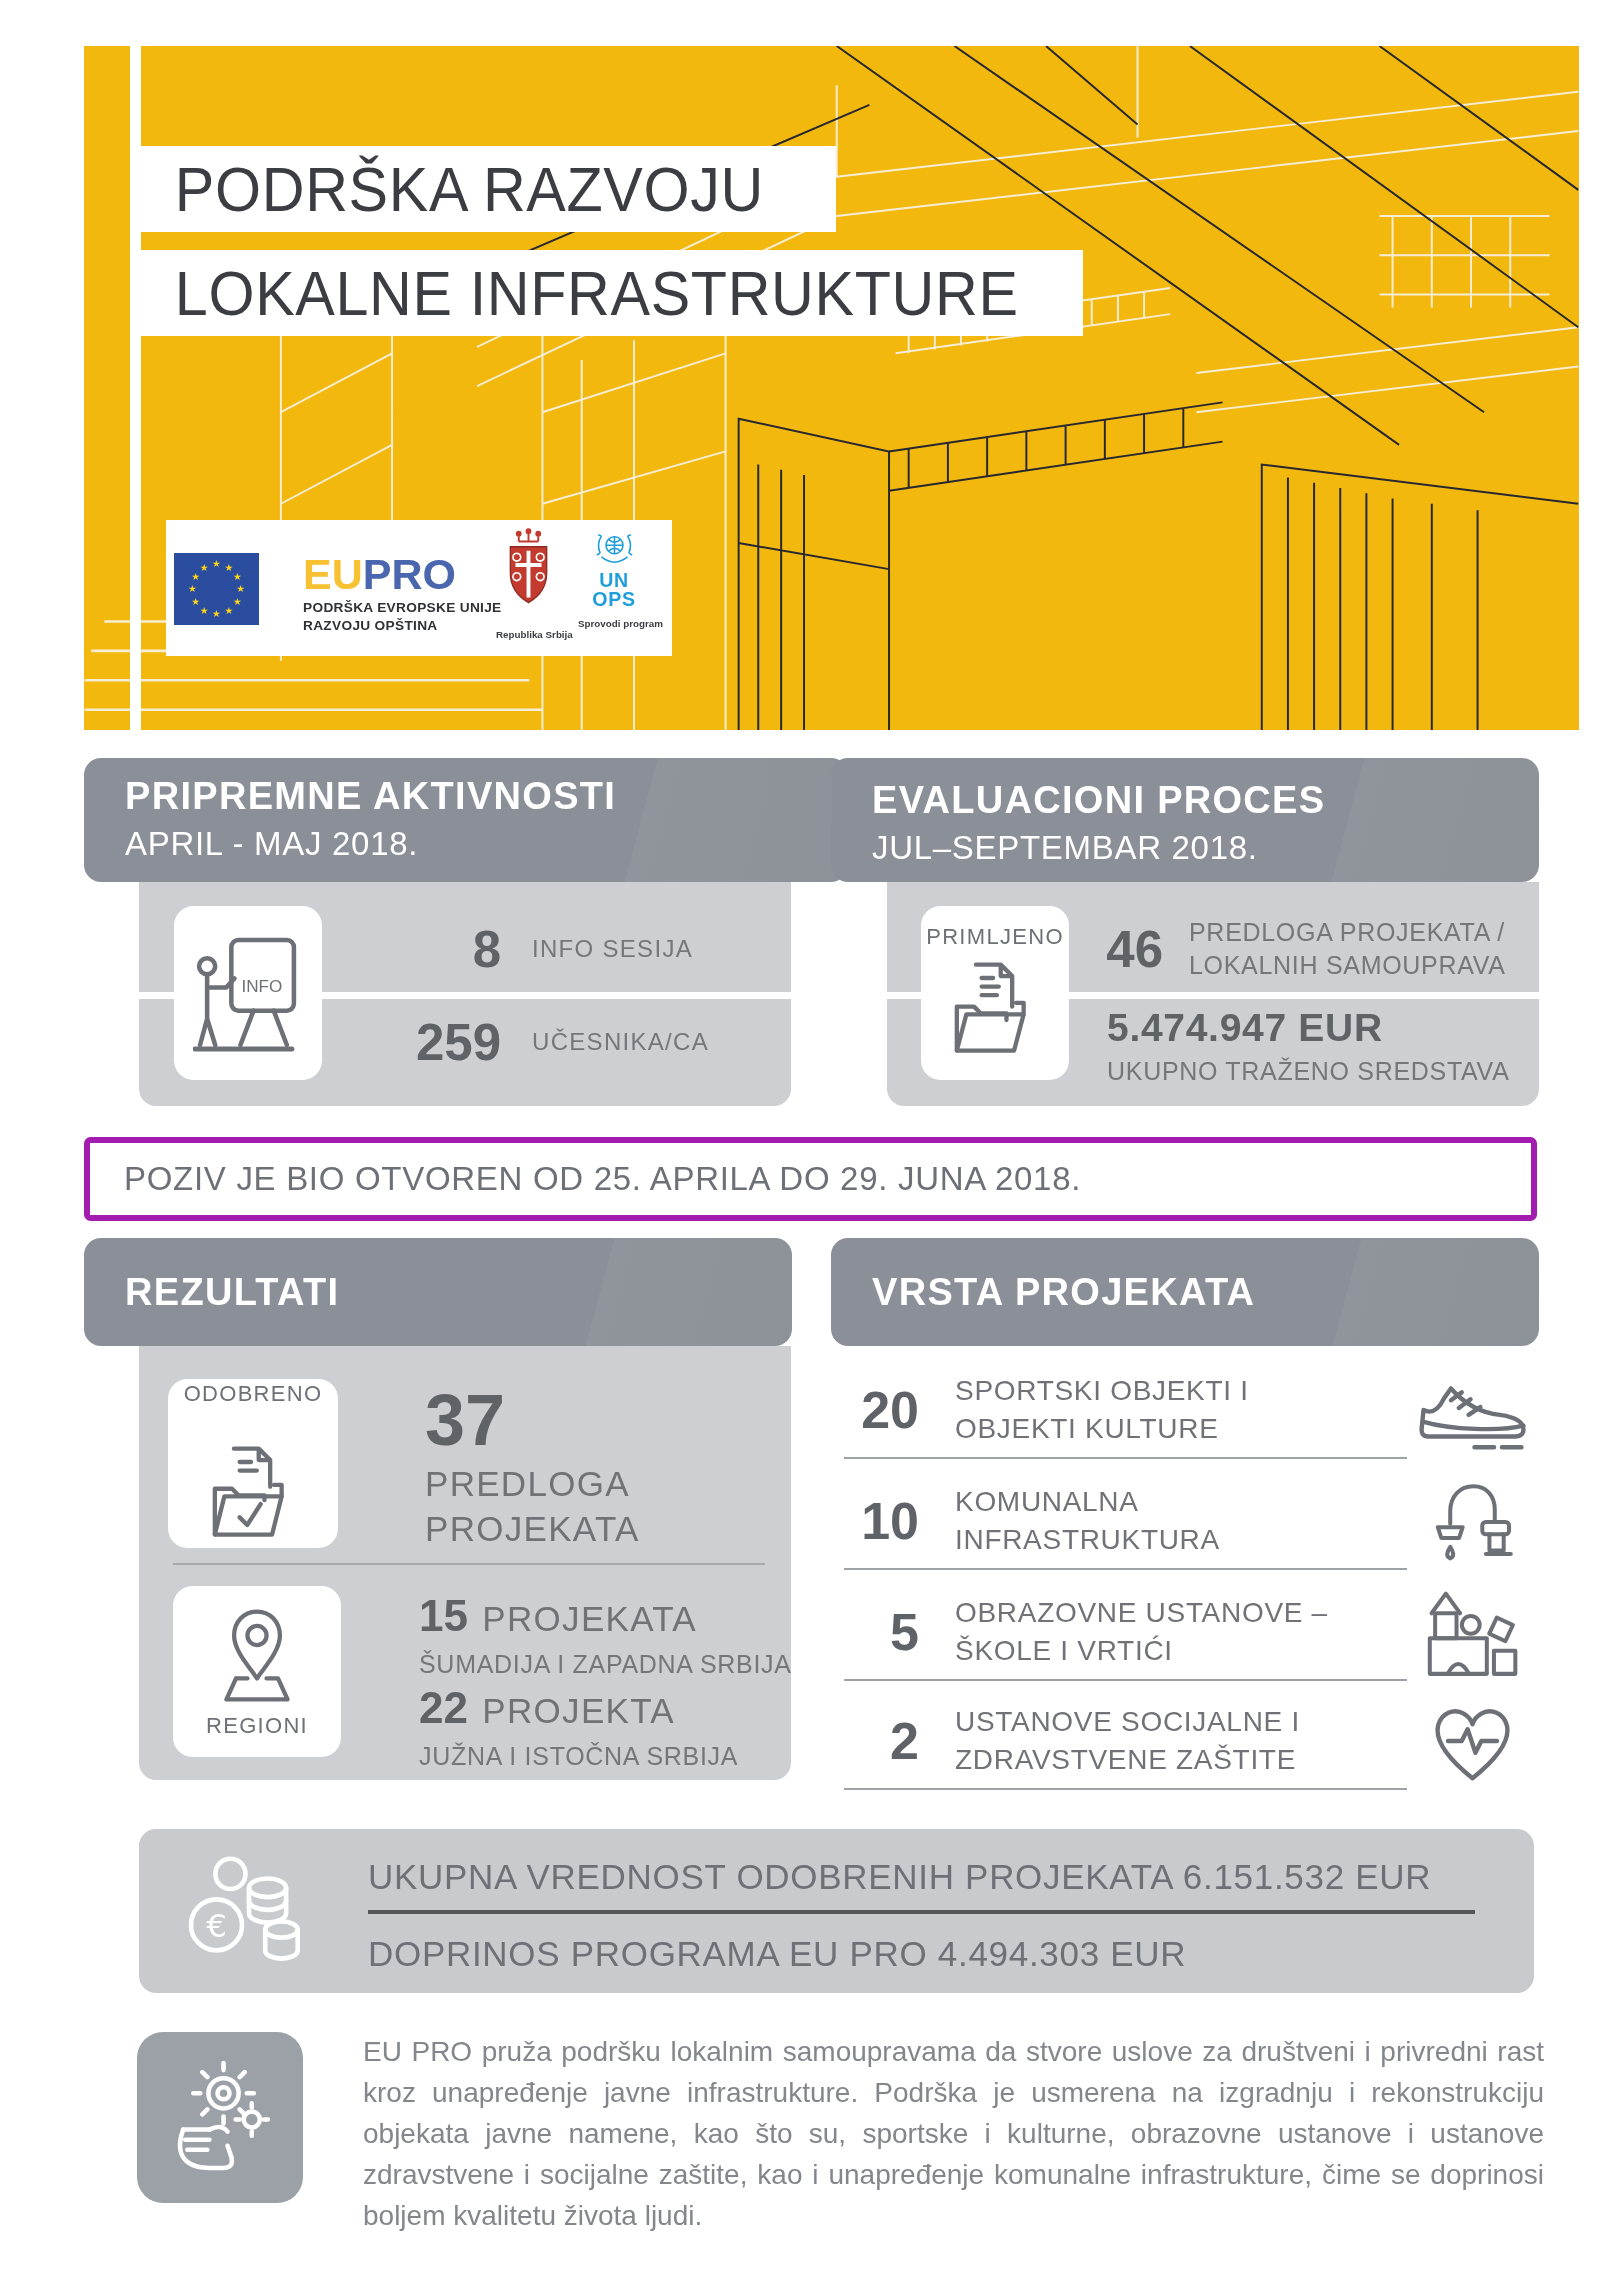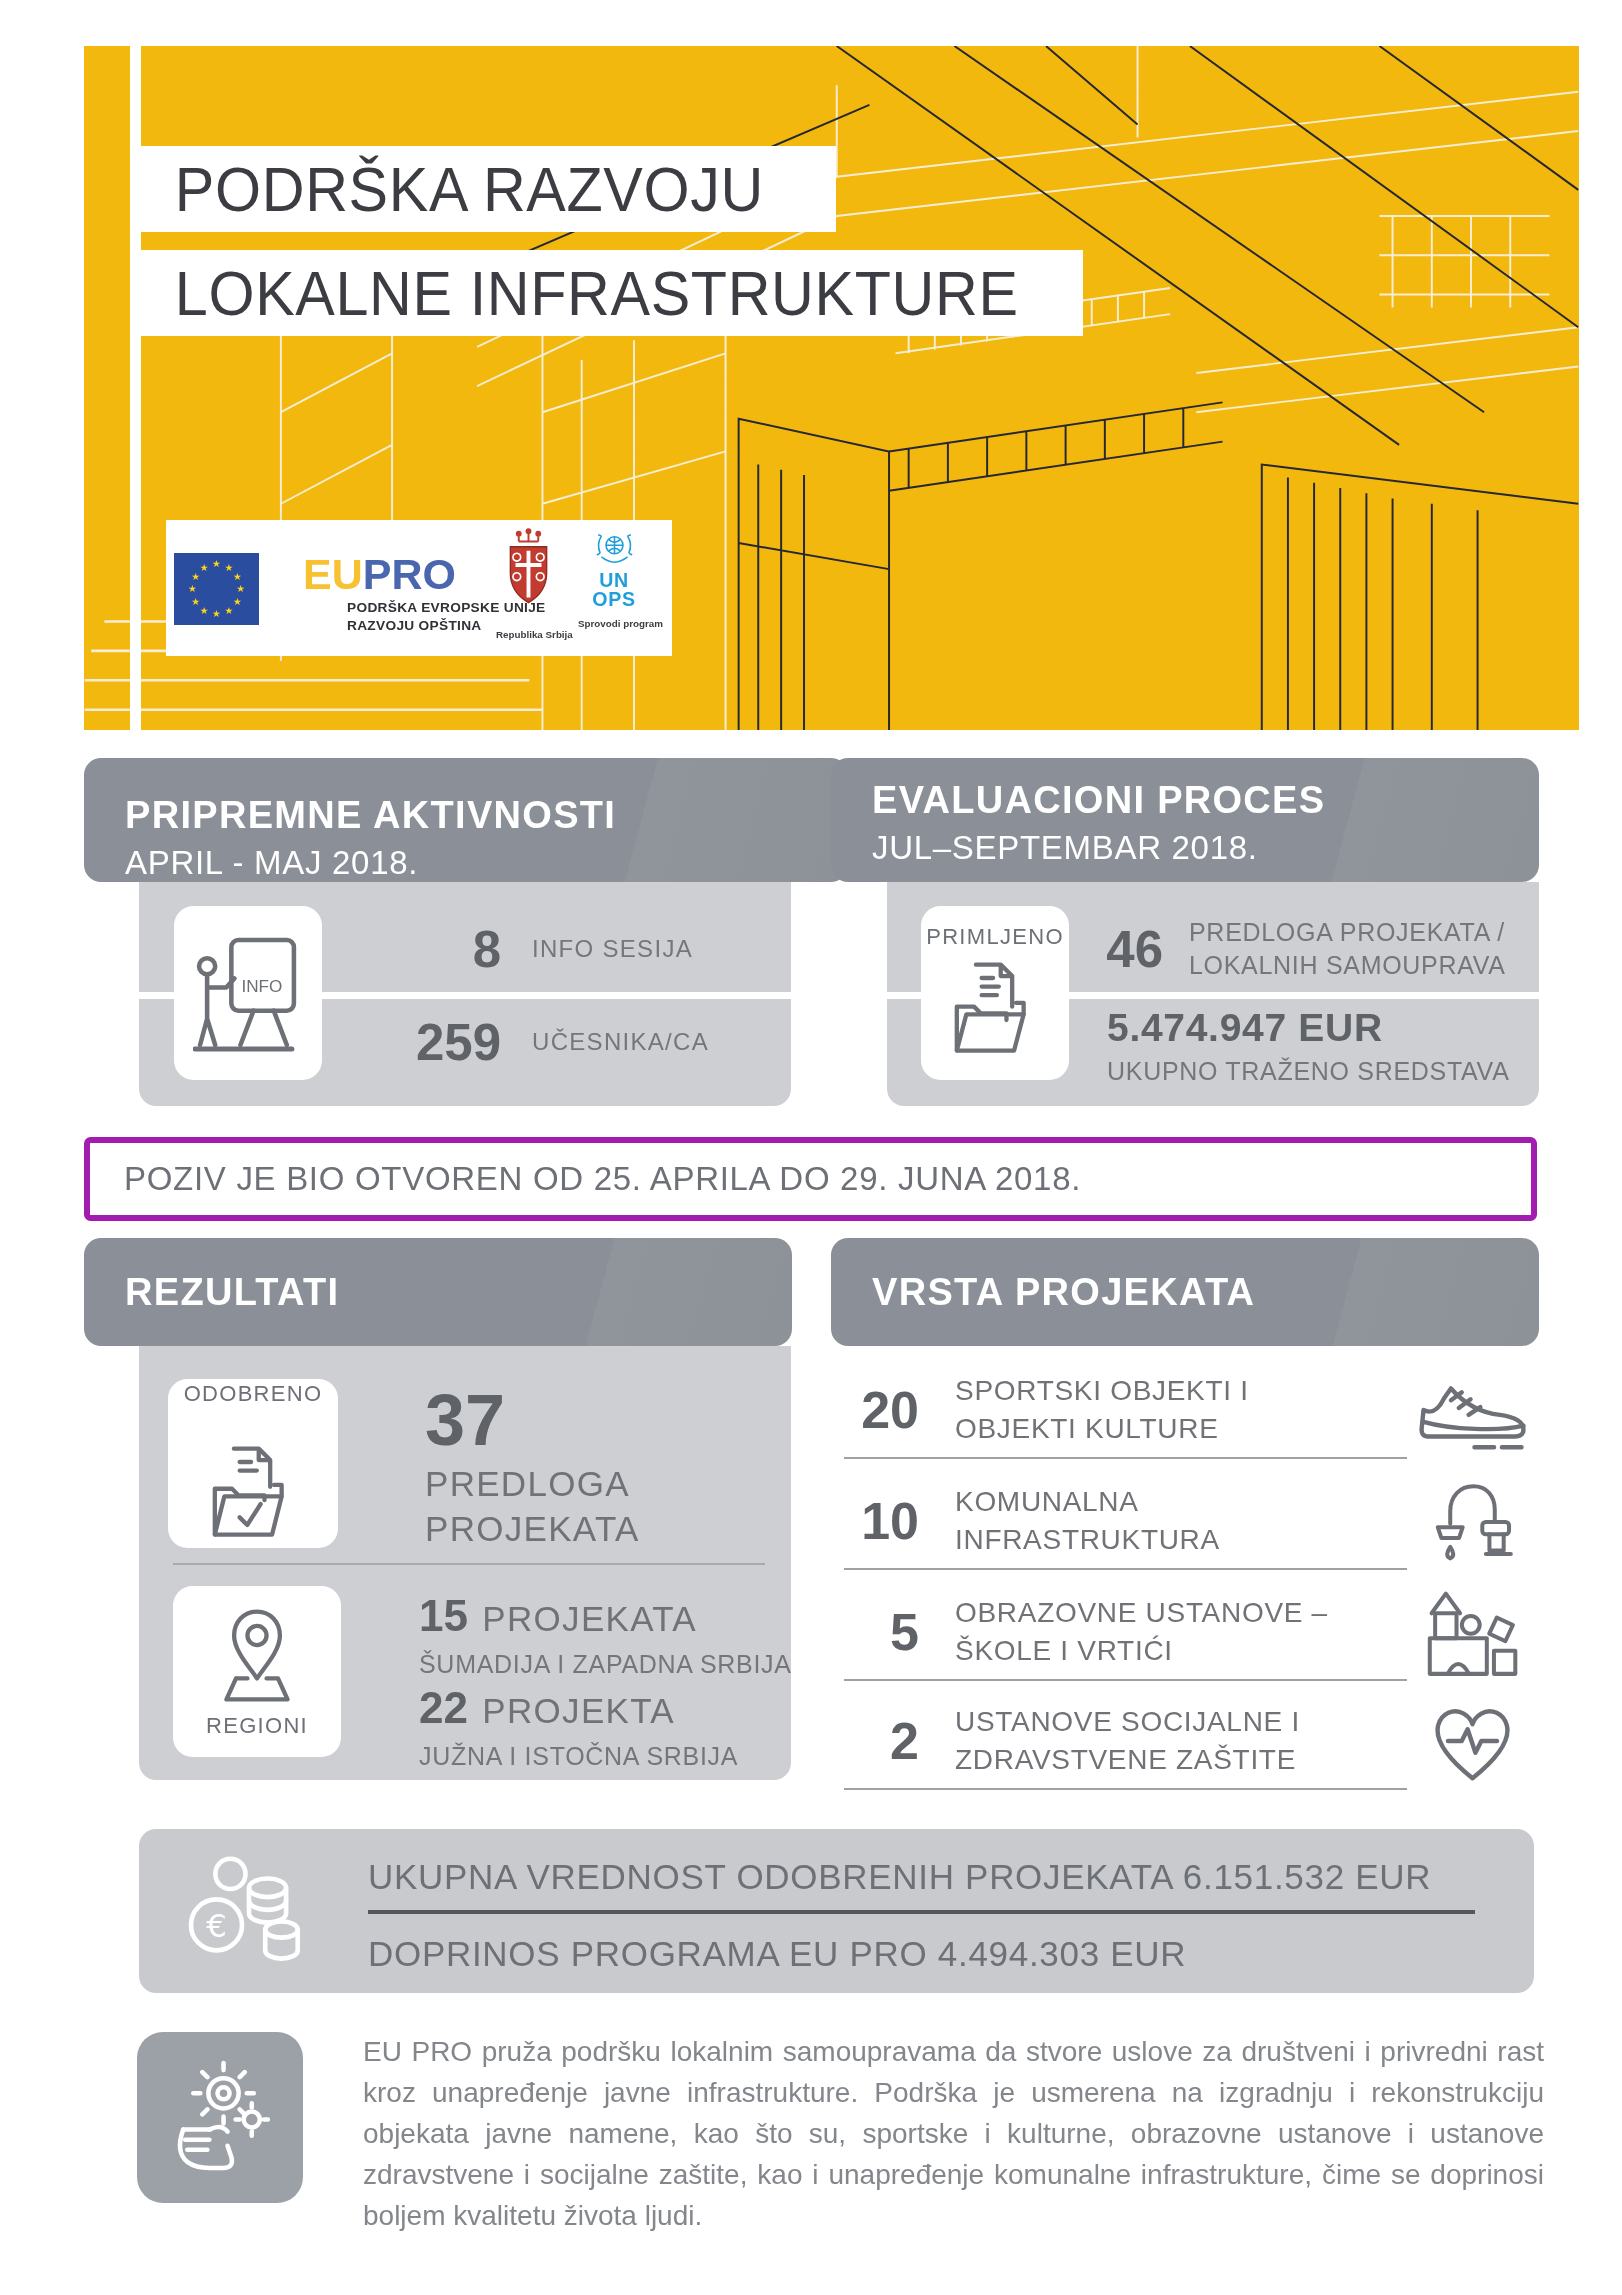--- a/index.html
+++ b/index.html
@@ -14,33 +14,33 @@
   #title-band1{left:57px;top:100px;width:695px;height:86px;}
   #title-band2{left:57px;top:204px;width:942px;height:86px;}
   .title-text{font-size:63px;color:#3B3D42;letter-spacing:0.7px;padding-left:36px;white-space:nowrap;
               transform:scaleX(.94);transform-origin:0 50%;display:inline-block;font-weight:400;}
 
   
   #logobox{left:82px;top:474px;width:506px;height:136px;background:#fff;}
   #euflag{left:7.9px;top:33px;width:85px;height:72px;background:#2A4DA0;}
   #eupro-word{left:137px;top:30px;font-size:43px;font-weight:bold;letter-spacing:0;}
   #eupro-word .eu{color:#F8C132;} #eupro-word .pro{color:#4A66AE;}
-  .eupro-tag{left:137px;font-size:13.7px;font-weight:bold;color:#2F3136;letter-spacing:0.3px;white-space:nowrap;margin-left:44px;}
+  .eupro-tag{left:137px;font-size:13.7px;font-weight:bold;color:#2F3136;letter-spacing:0.3px;white-space:nowrap;}
   #eupro-tag1{top:80px;} #eupro-tag2{top:98px;}
   #serb{left:330px;top:6.5px;width:65px;height:124px;text-align:center;}
   #unops{left:412px;top:7.9px;width:72px;height:124px;text-align:center;}
   .logo-caption{font-size:9.8px;font-weight:bold;color:#3B3D42;white-space:nowrap;}
   .unops-word{font-size:19.6px;font-weight:bold;color:#1F9ED9;line-height:19.6px;letter-spacing:0.7px;}
 
   
   .sec-hdr{background:linear-gradient(105deg,#8B8F97 0%,#8B8F97 72%,#90949B 72%,#8D9198 100%);
            border-radius:17px;color:#fff;padding-left:41px;box-sizing:border-box;}
   .sec-hdr .t{font-size:38px;font-weight:bold;letter-spacing:1.3px;}
   .sec-hdr .p{font-size:33px;margin-top:6.5px;letter-spacing:0.7px;}
-  #prip-hdr{left:84px;top:758px;width:764px;height:124px;padding-top:36px;}
+  #prip-hdr{left:84px;top:758px;width:764px;height:124px;padding-top:17px;}
   #eval-hdr{left:831px;top:758px;width:708px;height:124px;padding-top:21px;}
   #rez-hdr{left:84px;top:1238px;width:708px;height:108px;display:flex;align-items:center;}
   #vrsta-hdr{left:831px;top:1238px;width:708px;height:108px;display:flex;align-items:center;}
 
   
   .panel{background:#CDCFD3;border-radius:0 0 17px 17px;}
   #prip-panel{left:139px;top:882px;width:652px;height:224px;}
   #eval-panel{left:887px;top:882px;width:652px;height:224px;}
   .panel-gap{position:absolute;left:0;right:0;top:110px;height:6.5px;background:#fff;}
   .icon-card{background:#fff;border-radius:19.6px;display:flex;flex-direction:column;

